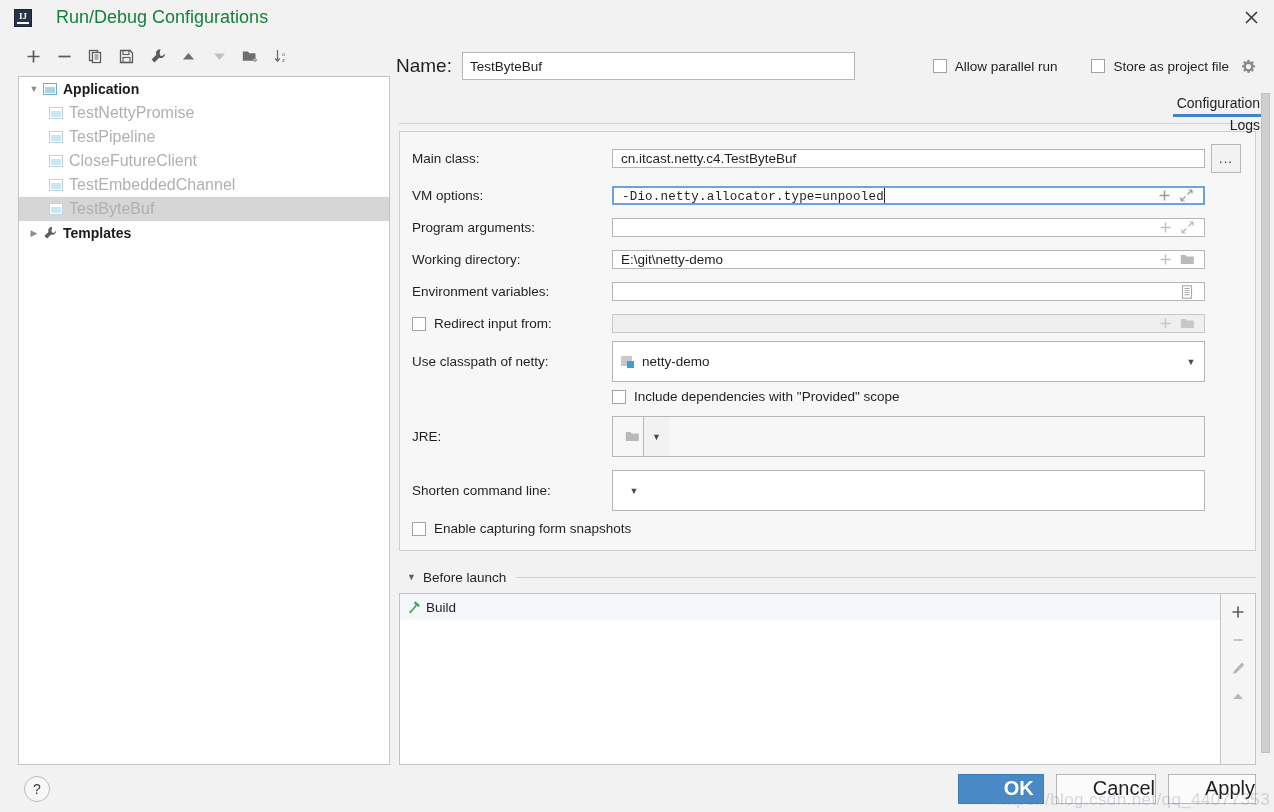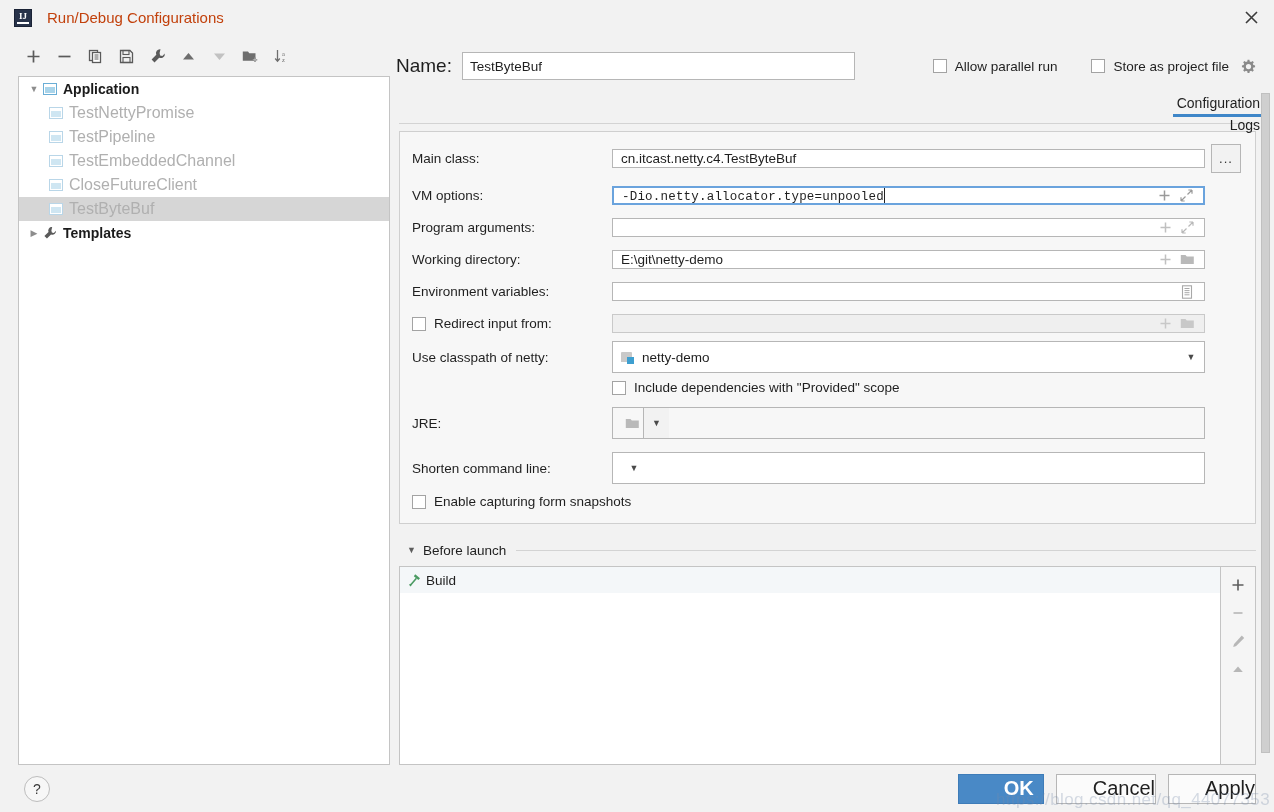--- a/index.html
+++ b/index.html
@@ -40,22 +40,22 @@
     color: #fff; font-size: 9px; line-height: 12px;
     text-align: center; font-weight: 700;
     font-family: "Liberation Serif", serif;
   }
   .ij-icon::after {
     content: ""; position: absolute;
     left: 2px; right: 2px; bottom: 2px; height: 2px;
     background: #fff;
   }
   .title-text {
-    margin-left: 15px;
-    font-size: 15px; color: #c2410c;
+    margin-left: 24px;
+    font-size: 18px; color: #15803d;
   }
   .close-btn {
     position: absolute; right: 0; top: 0;
     width: 46px; height: 35px;
     display: flex; align-items: center; justify-content: center;
     color: #3b3b3b; font-size: 17px;
     cursor: pointer;
   }
 
   
@@ -211,21 +211,21 @@
   .ellipsis-btn {
     width: 30px; height: 29px; flex: 0 0 30px;
     margin-left: 6px;
     border: 1px solid #b6b6b6; background: #f2f2f2;
     display: flex; align-items: center; justify-content: center;
     font-size: 13px; color: #333; cursor: pointer;
     letter-spacing: 1px;
   }
 
   .combo {
-    flex: 1 1 auto; height: 32px;
+    flex: 1 1 auto; height: 41px;
     border: 1px solid #b6b6b6; background: #fff;
     display: flex; align-items: center;
     padding: 0 0 0 8px; font-size: 13.5px;
     min-width: 0;
   }
   .combo.flat { background: #f7f7f7; }
   .combo .ctext { flex: 1 1 auto; overflow: hidden; white-space: nowrap; display:flex; align-items:center; }
   .combo .arrow {
     width: 26px; flex: 0 0 26px;
     display: flex; align-items: center; justify-content: center;
@@ -426,26 +426,26 @@
           <span class="tree-label">TestNettyPromise</span>
         </div>
 
         <div class="tree-row" style="padding-left:30px;">
           <span class="tree-icon"></span>
           <span class="tree-label">TestPipeline</span>
         </div>
 
         <div class="tree-row" style="padding-left:30px;">
           <span class="tree-icon"></span>
-          <span class="tree-label">TestEmbeddedChannel</span>
+          <span class="tree-label">CloseFutureClient</span>
         </div>
 
         <div class="tree-row" style="padding-left:30px;">
           <span class="tree-icon"></span>
-          <span class="tree-label">CloseFutureClient</span>
+          <span class="tree-label">TestEmbeddedChannel</span>
         </div>
 
         <div class="tree-row selected" style="padding-left:30px;">
           <span class="tree-icon"></span>
           <span class="tree-label">TestByteBuf</span>
         </div>
 
         <div class="tree-row">
           <span class="tw">▶</span>
           <span class="wrench-ic">

